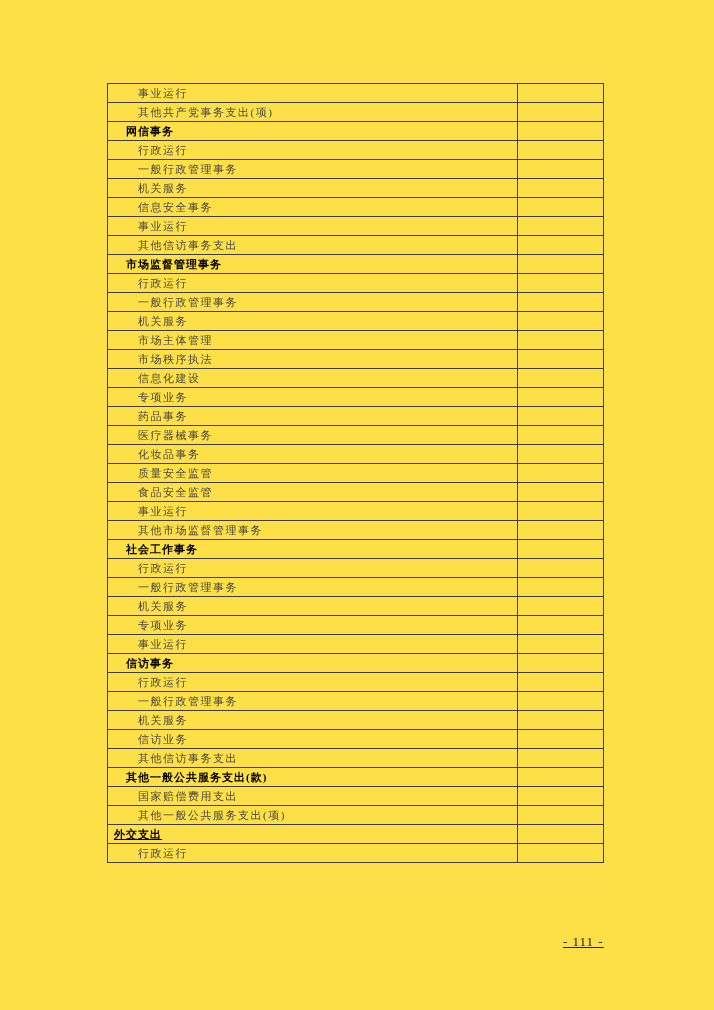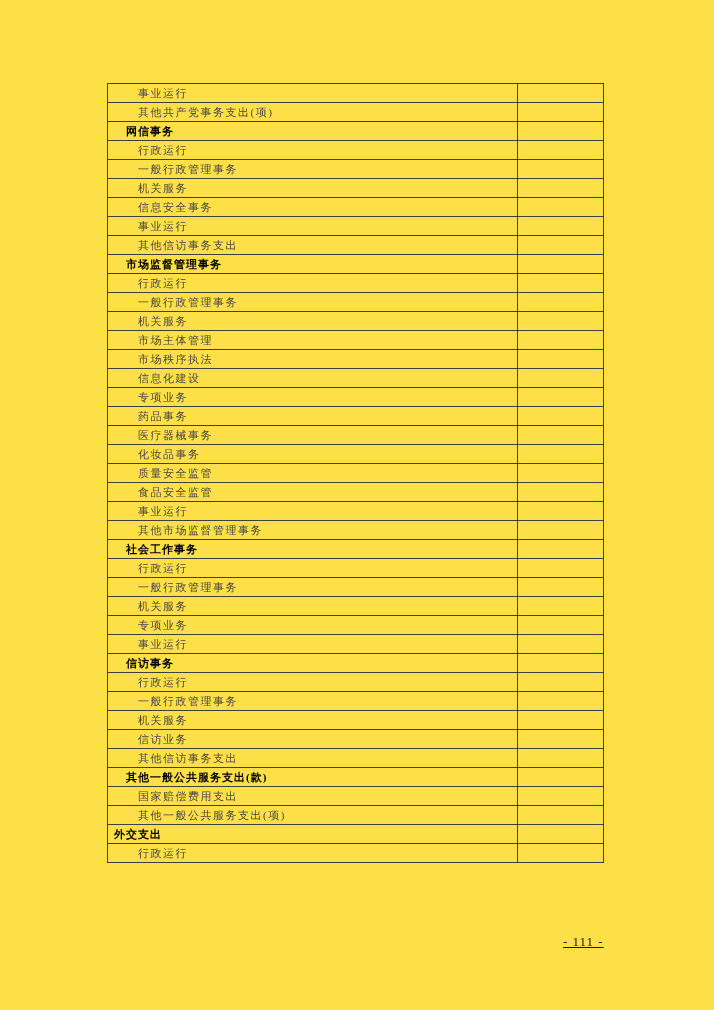--- a/index.html
+++ b/index.html
@@ -31,21 +31,21 @@
     font-size: 11px;
     line-height: 18px;
     letter-spacing: 1.5px;
     color: #464646;
     white-space: nowrap;
     overflow: hidden;
     vertical-align: middle;
   }
   .col-name  { width: 410px; }
   .col-value { width: 86px; }
-  .cell-name.lvl-0 { padding-left: 6px; }
+  .cell-name.lvl-0 { padding-left: 6px; text-decoration: underline; }
   .cell-name.lvl-1 { padding-left: 18px; }
   .cell-name.lvl-2 { padding-left: 30px; }
   .cell-name.bold {
     font-weight: 700;
     color: #000000;
     letter-spacing: 1px;
   }
   .page-number {
     position: absolute;
     left: 563px;

